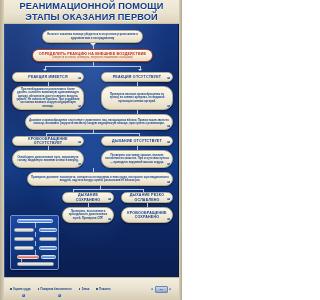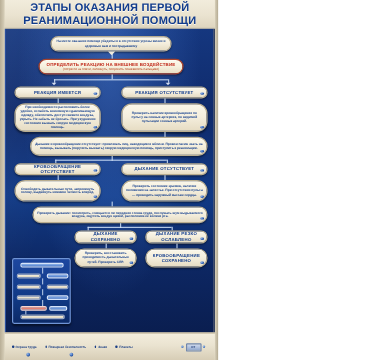--- a/index.html
+++ b/index.html
@@ -166,22 +166,22 @@
 </style>
 </head>
 <body>
 
 <div id="poster">
 
   <div class="page-edge-left"></div>
   <div class="page-edge-right"></div>
 
   <div id="titlebar">
+    <span class="tline">РЕАНИМАЦИОННОЙ ПОМОЩИ</span>
     <span class="tline">ЭТАПЫ ОКАЗАНИЯ ПЕРВОЙ</span>
-    <span class="tline">РЕАНИМАЦИОННОЙ ПОМОЩИ</span>
   </div>
 
   <div id="board">
 
     <div class="pill round body" style="left:37px; top:6px; width:101px; height:13px;">
       <span class="txt">На месте оказания помощи убедиться в отсутствии угрозы жизни и здоровью вам и пострадавшему</span>
     </div>
     <div class="tip-down" style="left:85px; top:18.6px;"></div>
 
     <div class="vline" style="left:87.5px; top:21px; height:4px;"></div>

